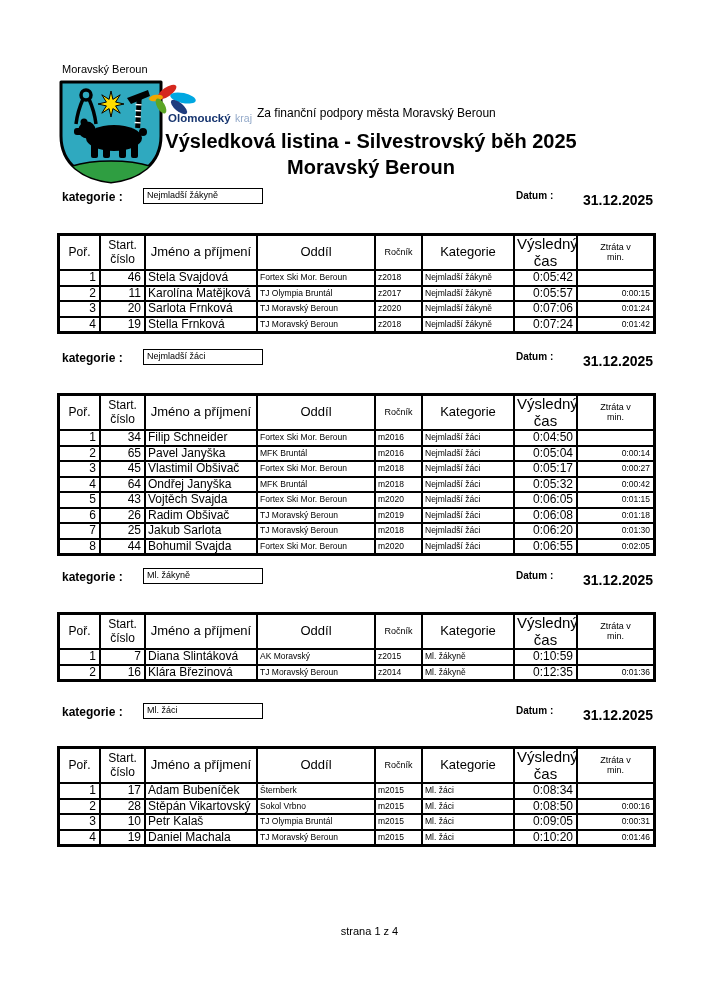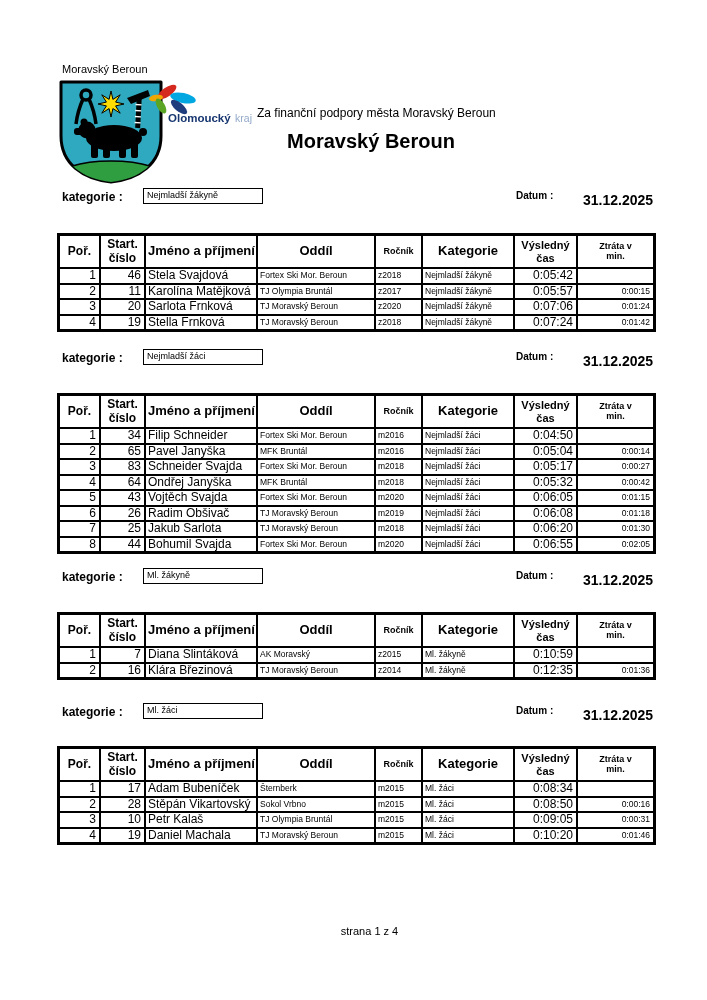--- a/index.html
+++ b/index.html
@@ -24,25 +24,25 @@
     font-size:9px;padding:1px 2px 0 3px;overflow:hidden;white-space:nowrap;}
   .datum-label{position:absolute;left:516px;top:2px;font-size:10px;font-weight:bold;}
   .datum-value{position:absolute;left:583px;top:4px;font-size:14px;font-weight:bold;}
 
   table.results{
     position:absolute;left:57px;border-collapse:separate;border-spacing:0;
     border:2px solid #000;table-layout:fixed;width:599px;
   }
   .results th,.results td{border:1px solid #000;overflow:hidden;white-space:nowrap;
     vertical-align:middle;padding:0 2px;}
-  .results th{font-weight:bold;text-align:center;height:31px;line-height:1.1;font-size:13px;}
+  .results th{font-weight:normal;text-align:center;height:31px;line-height:1.1;font-size:13px;}
   .results th.h-por{font-size:12px;}
   .results th.h-start{font-size:12px;}
   .results th.h-rocnik{font-size:9px;}
-  .results th.h-cas{font-size:11px;}
+  .results th.h-cas{font-size:15px;}
   .results th.h-ztrata{font-size:9px;}
   .results td{height:13.5px;font-size:12px;line-height:13px;}
   .results td.c-pos,.results td.c-bib,.results td.c-time,.results td.c-loss{text-align:right;padding-right:3px;}
   .results td.c-club,.results td.c-year,.results td.c-category,.results td.c-loss{font-size:8.5px;}
   .page-footer{position:absolute;left:0;top:925px;width:707px;text-align:center;font-size:11px;padding-left:16px;}
 </style>
 </head>
 <body>
 
 <div class="page">
@@ -99,20 +99,21 @@
       <ellipse cx="15" cy="22" rx="8.5" ry="3.8" transform="rotate(60 15 22)" fill="#5BA525"></ellipse>
       <ellipse cx="37" cy="14" rx="13" ry="5" transform="rotate(12 37 14)" fill="#00A7E1"></ellipse>
       <ellipse cx="33" cy="23" rx="10" ry="4.2" transform="rotate(40 33 23)" fill="#1F3C7D"></ellipse>
     </svg>
     <span class="kraj-text"><span class="kraj-bold">Olomoucký</span> <span class="kraj-light">kraj</span></span>
   </div>
 
   <div class="support-text">Za finanční podpory města Moravský Beroun</div>
 
   <div class="doc-title">
+    <div>Výsledková listina - Silvestrovský běh 2025</div>
     <div>Moravský Beroun</div>
   </div>
 
   <div class="cat-row" style="top:188px">
     <span class="cat-label">kategorie :</span>
     <span class="cat-box">Nejmladší žákyně</span>
     <span class="datum-label">Datum :</span>
     <span class="datum-value">31.12.2025</span>
   </div>
   <table class="results" style="top:233px">
@@ -227,22 +228,22 @@
           <td class="c-bib">65</td>
           <td class="c-name">Pavel Janyška</td>
           <td class="c-club">MFK Bruntál</td>
           <td class="c-year">m2016</td>
           <td class="c-category">Nejmladší žáci</td>
           <td class="c-time">0:05:04</td>
           <td class="c-loss">0:00:14</td>
         </tr>
         <tr>
           <td class="c-pos">3</td>
-          <td class="c-bib">83</td>
-          <td class="c-name">Schneider Švajda</td>
+          <td class="c-bib">45</td>
+          <td class="c-name">Vlastimil Obšivač</td>
           <td class="c-club">Fortex Ski Mor. Beroun</td>
           <td class="c-year">m2018</td>
           <td class="c-category">Nejmladší žáci</td>
           <td class="c-time">0:05:17</td>
           <td class="c-loss">0:00:27</td>
         </tr>
         <tr>
           <td class="c-pos">4</td>
           <td class="c-bib">64</td>
           <td class="c-name">Ondřej Janyška</td>

